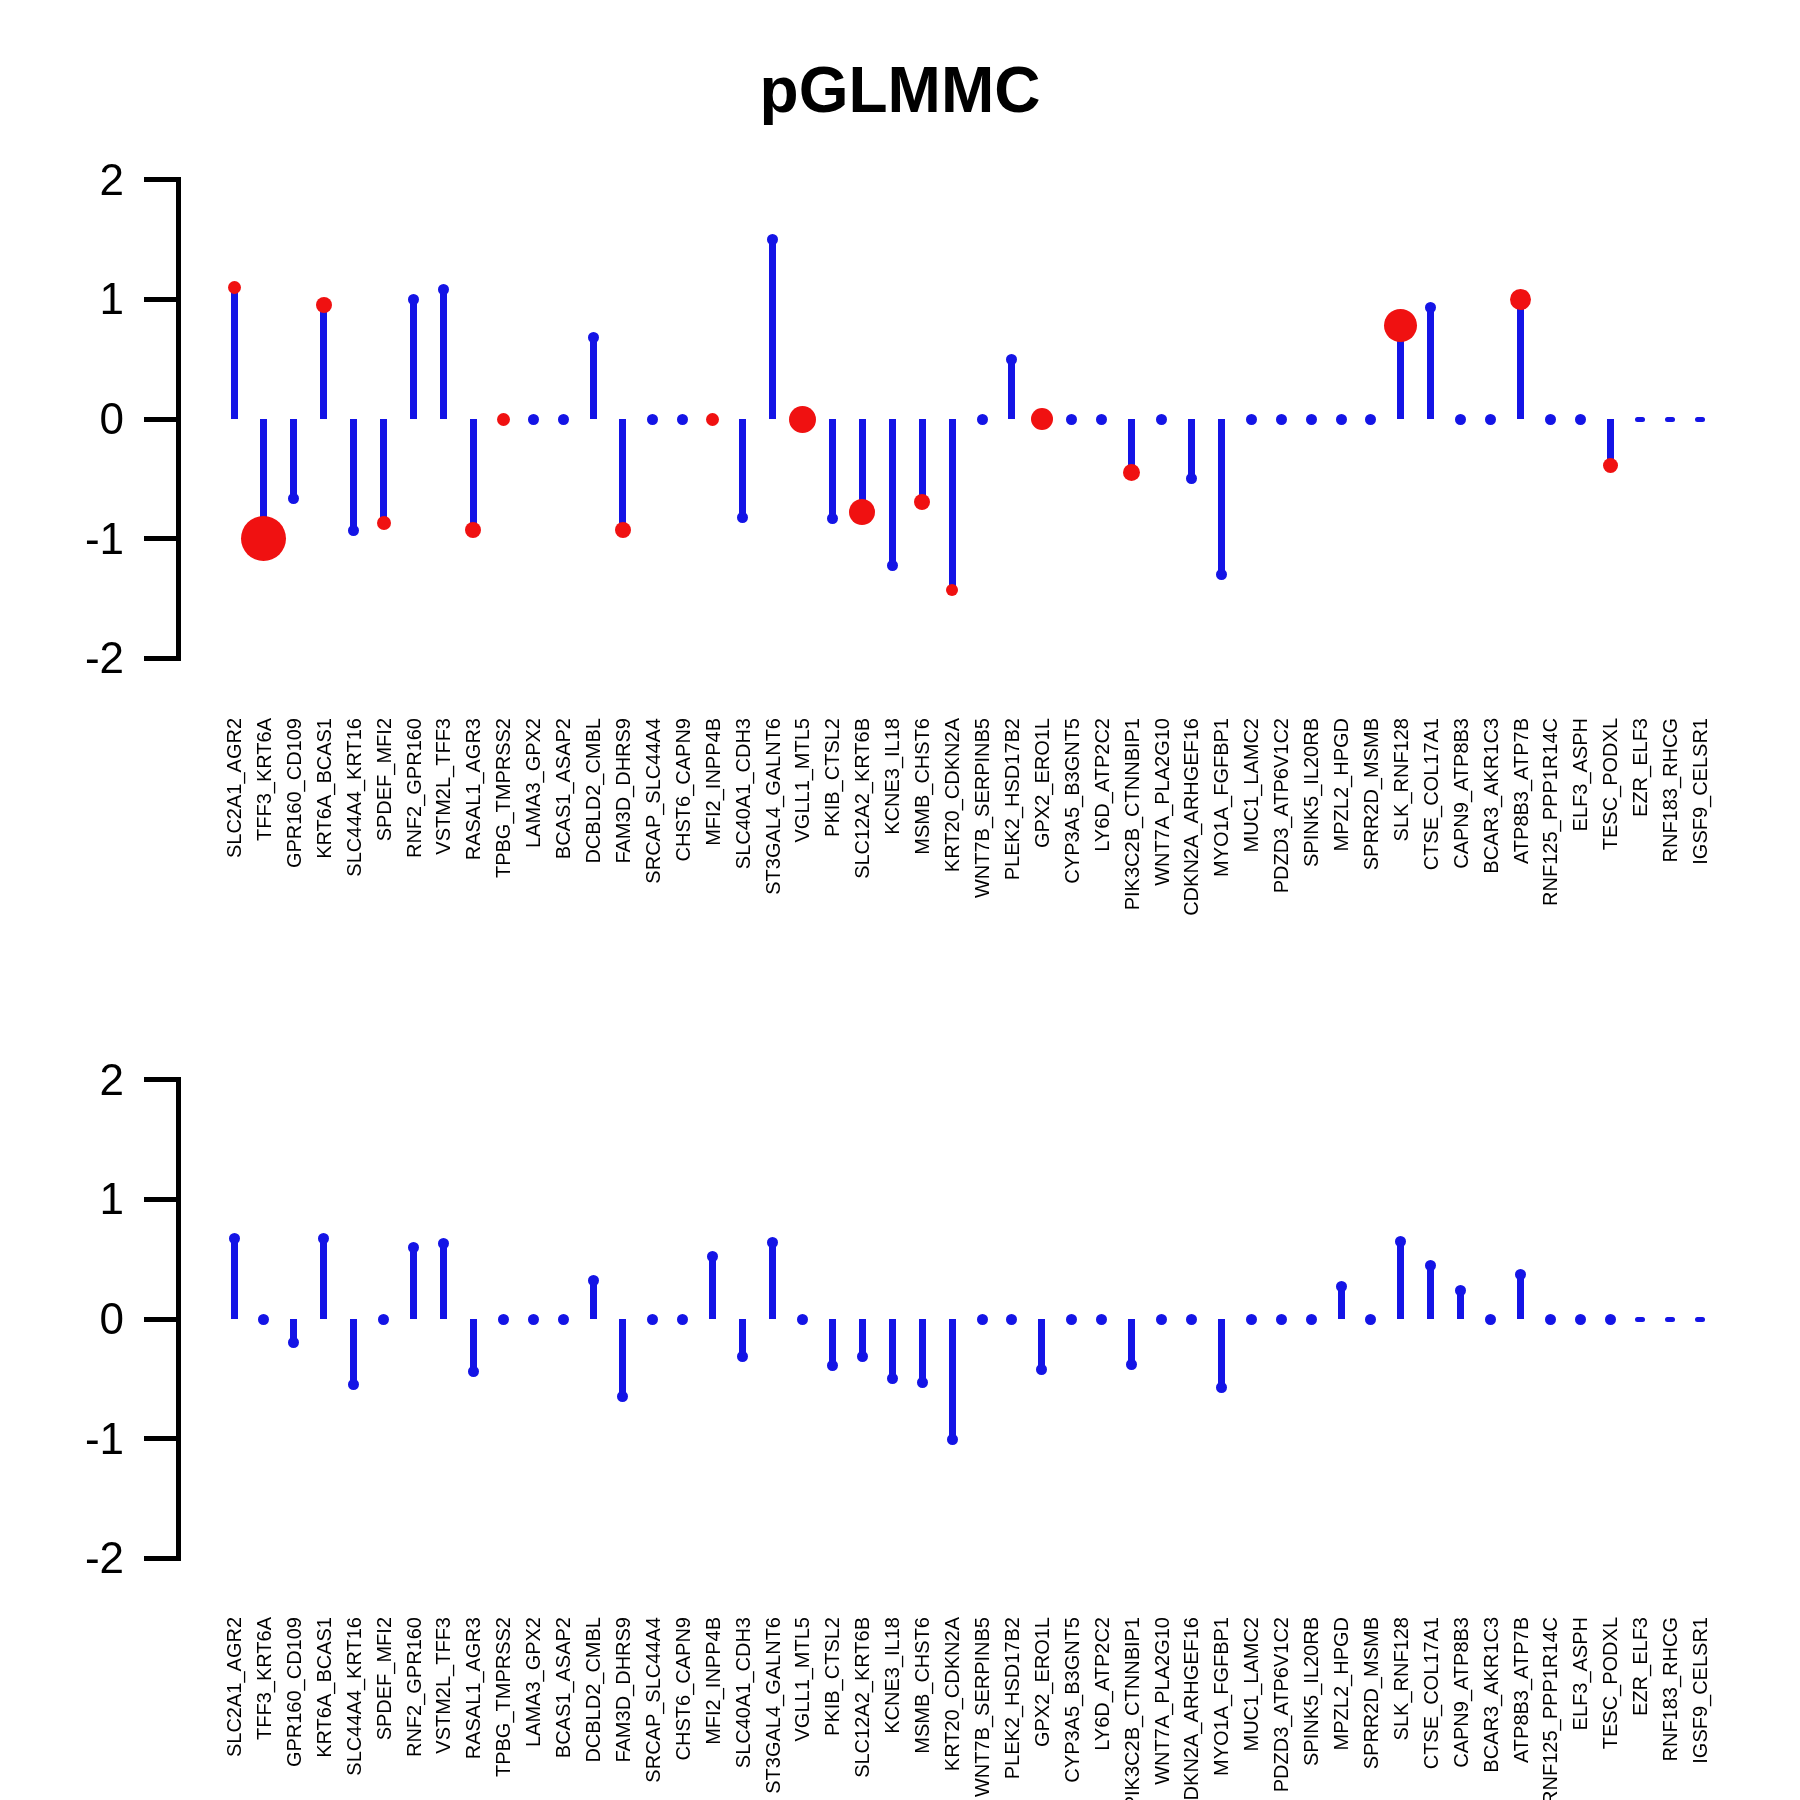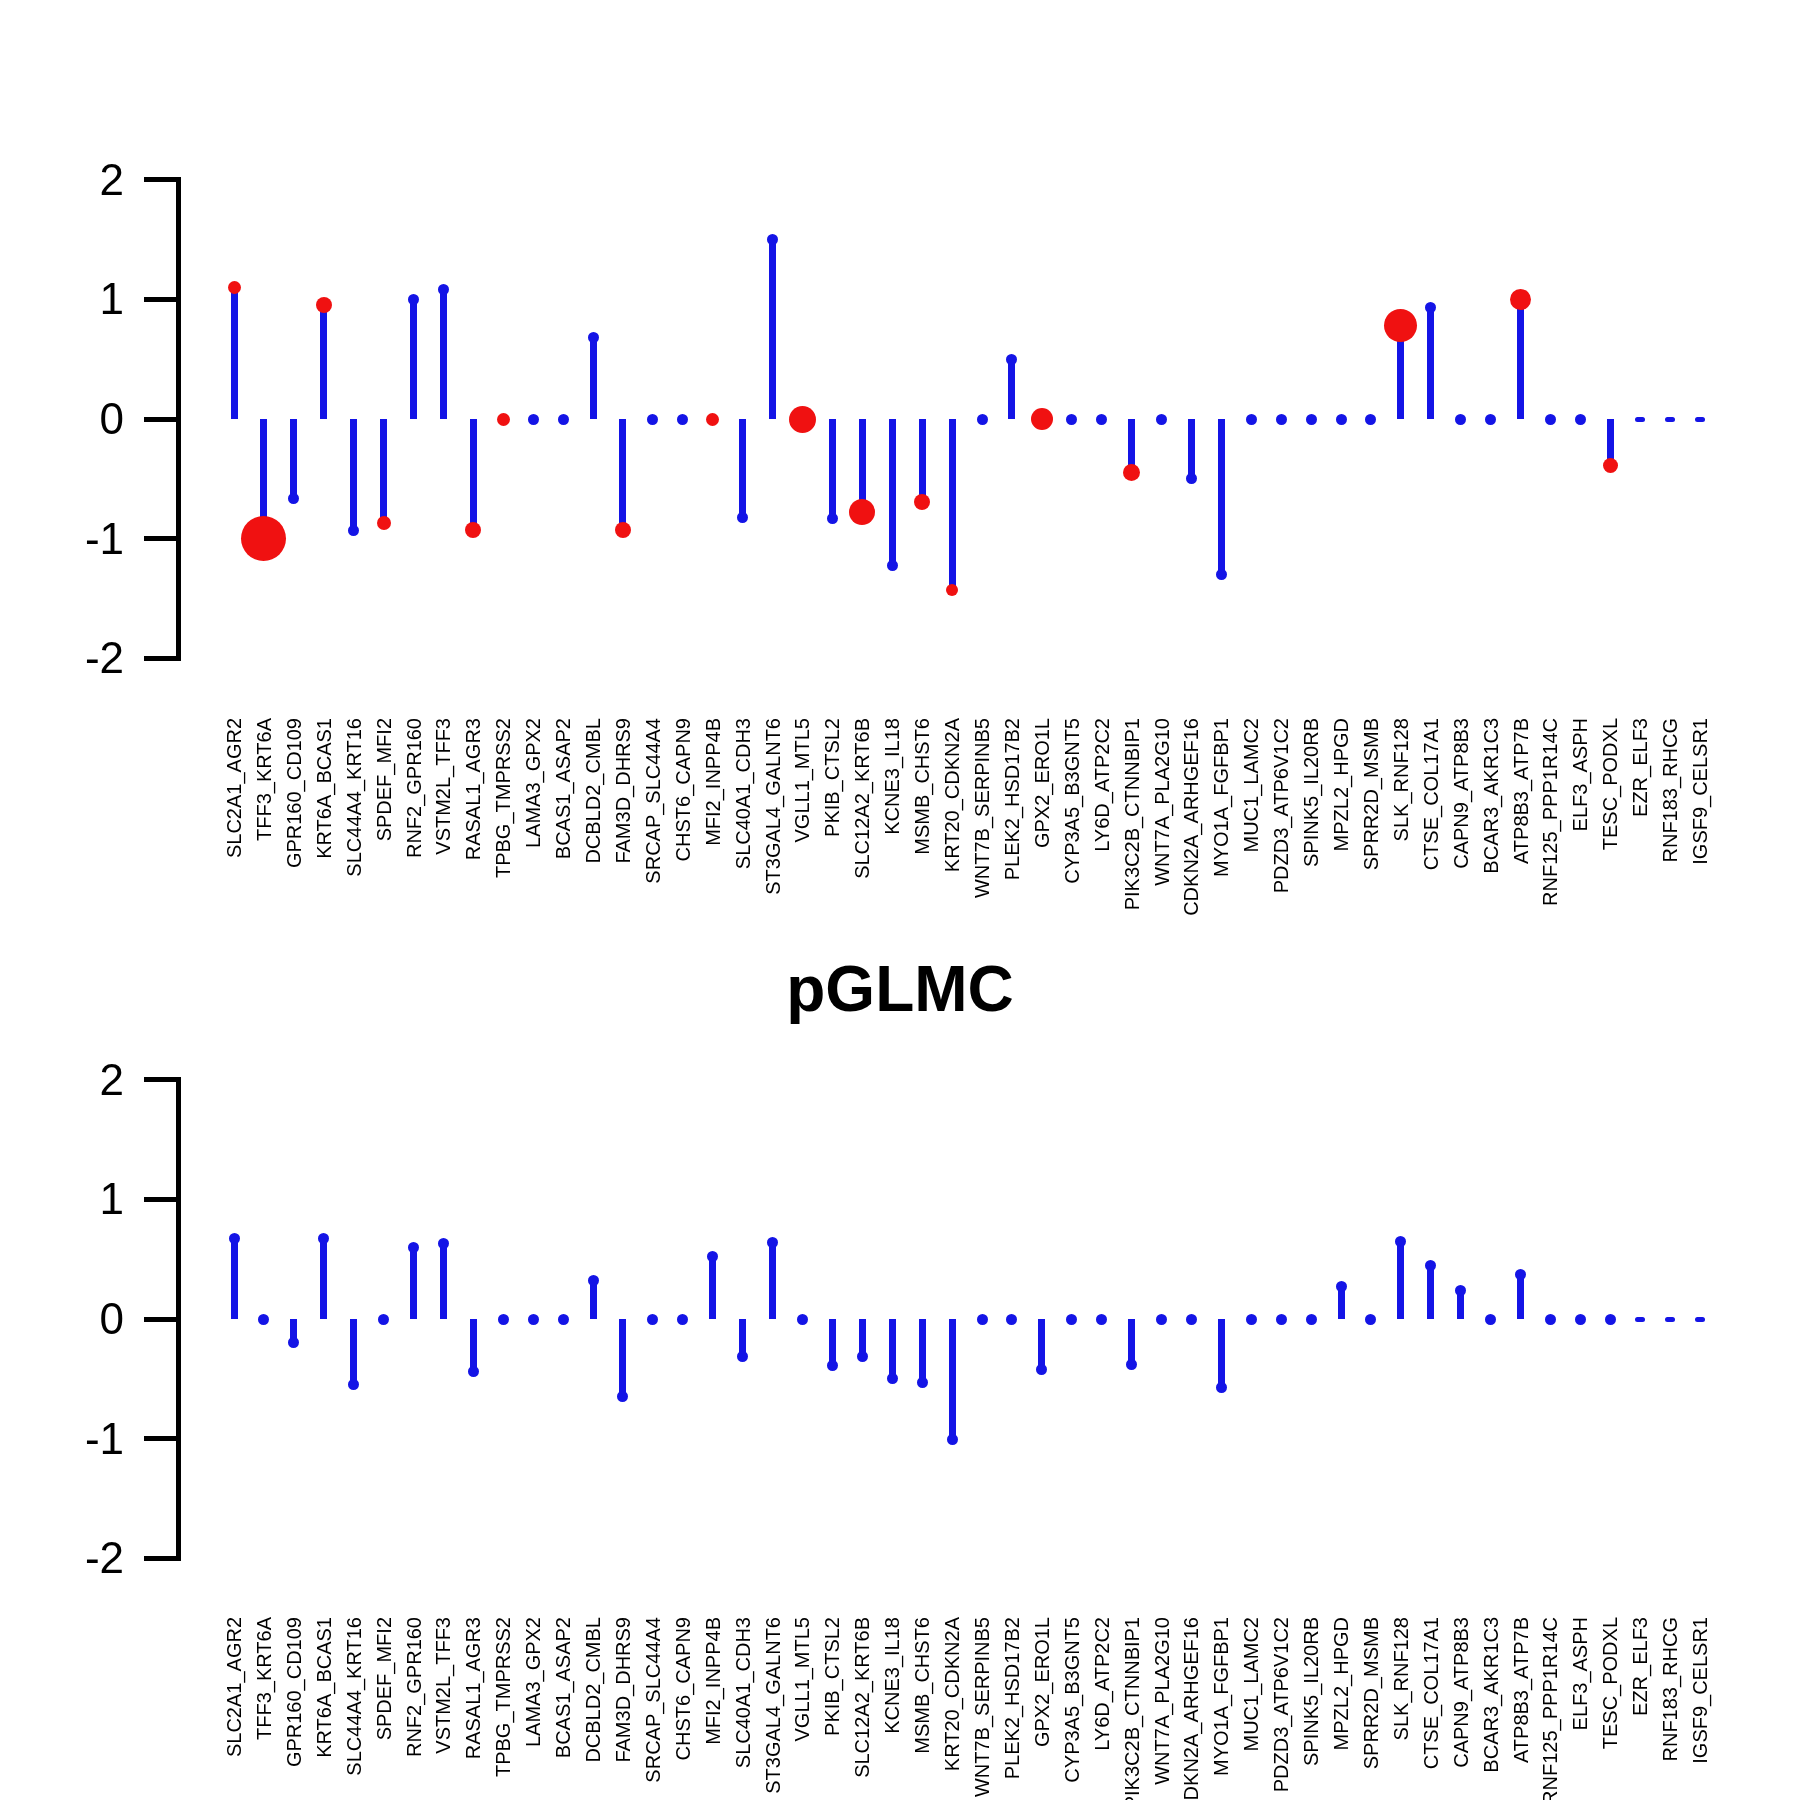--- a/index.html
+++ b/index.html
@@ -12,21 +12,21 @@
   .stem{position:absolute;}
   .dot{position:absolute;border-radius:50%;}
   .dash{position:absolute;border-radius:3px;}
   .gene-label{position:absolute;white-space:nowrap;font-size:20px;color:#000;
               transform:rotate(-90deg) translateX(-100%);transform-origin:0 0;line-height:22px;}
 </style>
 </head>
 <body>
 
 <div id="page">
-  <div class="chart-title" style="top:957px;">pGLMC</div>
+  <div class="chart-title" style="top:58px;">pGLMMC</div>
   <div id="charts-root">
       <div class="axis-line" style="left: 176px; top: 177.1px; width: 5px; height: 483.8px;"></div>
       <div class="axis-line" style="left: 144px; top: 177.1px; width: 36px; height: 5px;"></div>
       <div class="tick-label" style="left: 28px; top: 156.6px; width: 96px;">2</div>
       <div class="axis-line" style="left: 144px; top: 296.8px; width: 36px; height: 5px;"></div>
       <div class="tick-label" style="left: 28px; top: 276.3px; width: 96px;">1</div>
       <div class="axis-line" style="left: 144px; top: 416.5px; width: 36px; height: 5px;"></div>
       <div class="tick-label" style="left: 28px; top: 396px; width: 96px;">0</div>
       <div class="axis-line" style="left: 144px; top: 536.2px; width: 36px; height: 5px;"></div>
       <div class="tick-label" style="left: 28px; top: 515.7px; width: 96px;">-1</div>

